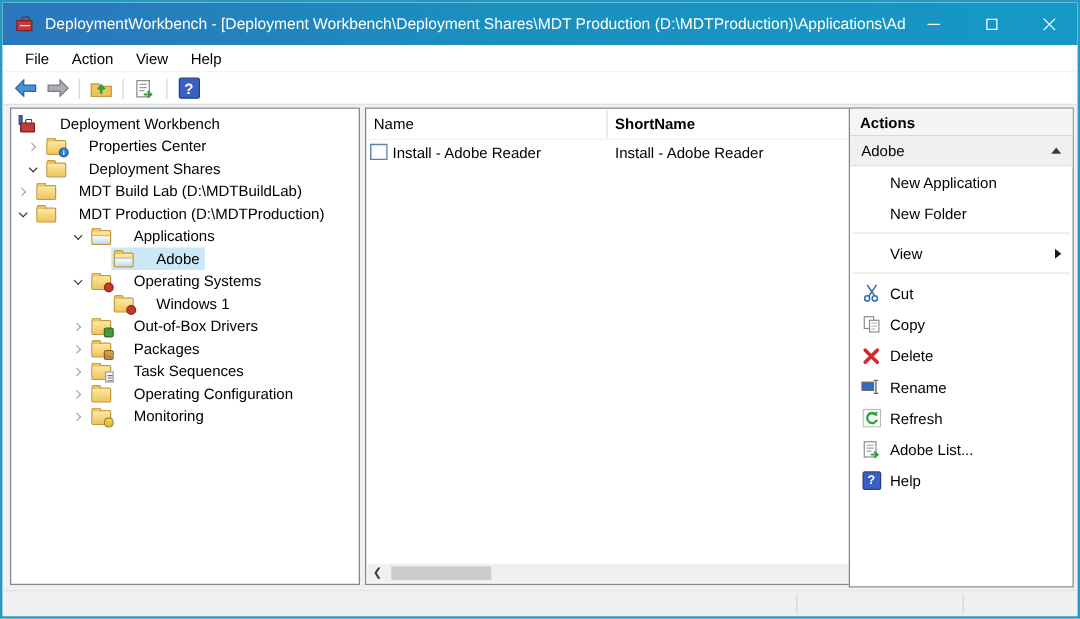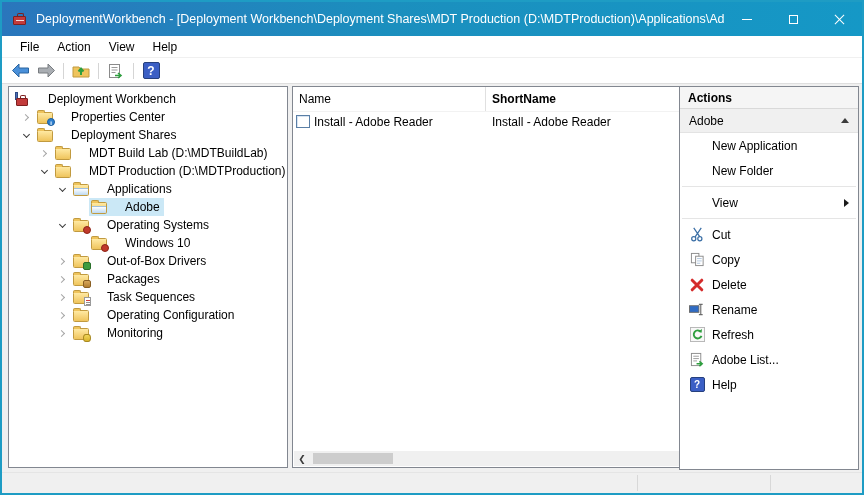--- a/index.html
+++ b/index.html
@@ -35,21 +35,21 @@
   
   .content { position:relative; flex:1 1 auto; background:#F0F0F0; }
   .pane { position:absolute; top:2px; background:#fff; border:1px solid #828790; }
   .tree-pane { left:6px; width:280px; bottom:4px; overflow:hidden; }
   .list-pane { left:290px; width:408px; bottom:4px; }
   .actions-pane { left:635px; width:180px; bottom:2px;margin-left:42px; }
 
   
   .tree { padding-top:3px; }
   .trow { height:18px; display:flex; align-items:center; font-size:12px; white-space:nowrap; }
-  .lvl0{padding-left:3px}.lvl1{padding-left:8px}.lvl2{padding-left:26px}.lvl3{padding-left:44px}.lvl4{padding-left:62px}
+  .lvl0{padding-left:3px}.lvl1{padding-left:8px}.lvl2{}.lvl3{padding-left:44px}.lvl4{padding-left:62px}
   .chevslot { width:18px; flex:0 0 18px; display:flex; align-items:center; justify-content:center; }
   .chev-r { width:5px; height:5px; border-top:1px solid #A6A6A6; border-right:1px solid #A6A6A6; transform:rotate(45deg); margin-right:2px; }
   .chev-d { width:5px; height:5px; border-right:1.4px solid #3C3C3C; border-bottom:1.4px solid #3C3C3C; transform:rotate(45deg); margin-bottom:2px; }
   .rowc { display:inline-flex; align-items:center; gap:18px; padding:1px 4px 1px 2px; height:18px; }
   .sel .rowc { background:#CBE8F6; }
   .fold { position:relative; width:16px; height:12px; flex:0 0 16px; background:linear-gradient(180deg,#FFE9A2,#EFC45C); border:1px solid #C19A3F; border-radius:1.5px; margin-top:1px; }
   .fold::before { content:""; position:absolute; left:-1px; top:-3px; width:6px; height:2px; background:#EFC45C; border:1px solid #C19A3F; border-bottom:none; border-radius:2px 2px 0 0; }
   .fold-front::after { content:""; position:absolute; left:0px; right:0px; bottom:0; height:6px; background:linear-gradient(#FDFEFF,#BDD9F1); border-top:1px solid #9FBFDD; border-radius:0 0 1px 1px; }
   .badge { position:absolute; right:-3px; bottom:-3px; width:8px; height:8px; border-radius:2px; font-size:7px; line-height:8px; text-align:center; color:#fff; }
   .badge-info { background:#2F80D0; border-radius:50%; border:1px solid #1C5E9E; }
@@ -233,21 +233,21 @@
               </span>
               <span>Operating Systems</span>
             </span>
         </div>
         <div class="trow lvl4">
           <span class="chevslot"></span>
           <span class="rowc">
               <span class="fold">
                 <span class="badge badge-os"></span>
               </span>
-              <span>Windows 10</span>
+              <span>Windows 1</span>
             </span>
         </div>
         <div class="trow lvl3">
           <span class="chevslot">
               <span class="chev-r"></span>
             </span>
           <span class="rowc">
               <span class="fold">
                 <span class="badge badge-drv"></span>
               </span>

